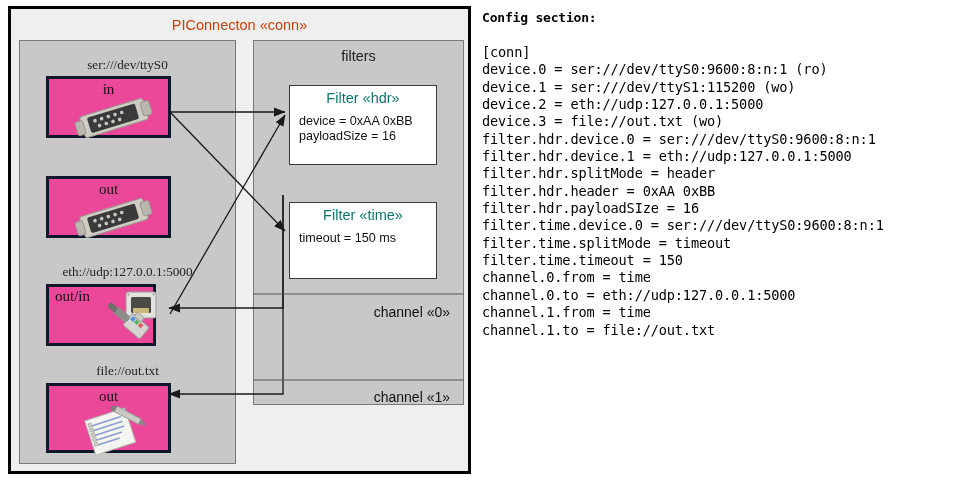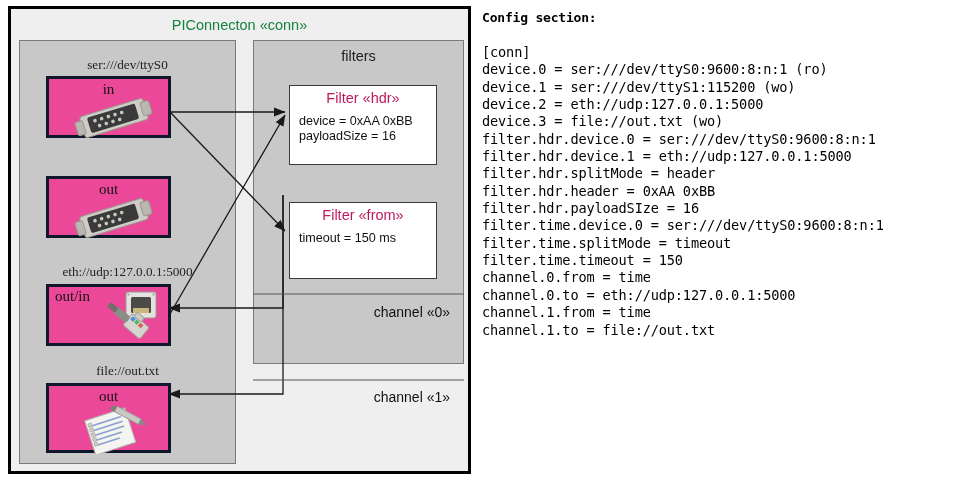--- a/index.html
+++ b/index.html
@@ -13,31 +13,31 @@
   }
   
   #diagram{
     position:absolute;left:8px;top:6px;width:463px;height:468px;
     background:#efefef;
     border:3px solid #000;
     box-sizing:border-box;
   }
   #diagram-title{
     position:absolute;left:0;top:8px;width:100%;
-    text-align:center;font-size:14.5px;color:#15803d;
+    text-align:center;font-size:14.5px;color:#c2410c;
   }
   .panel{
     position:absolute;
     background:#c8c8c8;
     border:1px solid #7a7a7a;
     box-sizing:border-box;
     box-shadow:0 0 0 0 transparent;
   }
   #devices-panel{left:8px;top:31px;width:217px;height:424px;font-family:Liberation Serif, serif;}
-  #filters-panel{left:242px;top:31px;width:211px;height:324px;}
+  #filters-panel{left:242px;top:31px;width:211px;height:365px;}
   #filters-title{
     position:absolute;left:0;top:7px;width:100%;
     text-align:center;font-size:14.5px;color:#222;
   }
   .dev-label{
     position:absolute;width:100%;text-align:center;
     font-size:13.2px;color:#222;left:0;
   }
   .dev-box{
     position:absolute;
@@ -51,21 +51,21 @@
   }
   .dev-dir.left{text-align:left;left:6px;width:auto;top:1px;}
   .icon-wrap{position:absolute;}
   
   .filter-card{
     position:absolute;background:#fff;border:1px solid #3a3a3a;
     box-sizing:border-box;
   }
   .filter-title{
     position:absolute;left:0;top:4px;width:100%;text-align:center;
-    font-size:14.5px;color:#be185d;
+    font-size:14.5px;color:#0f766e;
   }
   .filter-body{
     position:absolute;left:9px;top:28px;right:4px;
     font-size:12.6px;color:#111;line-height:15px;
   }
   .chan-label{
     position:absolute;font-size:14px;color:#111;text-align:right;
   }
   svg.overlay{
     position:absolute;left:0;top:0;width:463px;height:468px;
@@ -143,21 +143,21 @@
                 <circle cx="46" cy="24" r="1.8"></circle>
             </g>
             <rect x="2" y="14" width="8" height="14" rx="2" fill="#b9b7b0" stroke="#9b988f"></rect>
             <rect x="70" y="14" width="9" height="14" rx="2" fill="#b9b7b0" stroke="#9b988f"></rect>
           </g>
         </svg>
       </span>
     </div>
 
     <div class="dev-label" style="top:223px;">eth://udp:127.0.0.1:5000</div>
-    <div class="dev-box" style="left:26px;top:243px;width:125px;height:62px;">
+    <div class="dev-box" style="left:26px;top:243px;width:110px;height:62px;">
       <div class="dev-dir left">out/in</div>
       <span class="icon-wrap" style="left:58px;top:3px;">
         <svg width="64" height="58" viewBox="0 0 64 58">
           <rect x="19" y="2" width="30" height="26" rx="2" fill="#e3e2de" stroke="#9a9a95"></rect>
           <rect x="24" y="7" width="20" height="16" rx="1.5" fill="#4a4a46"></rect>
           <rect x="26" y="18" width="16" height="5" fill="#c9b87a"></rect>
           <circle cx="21.5" cy="4.5" r="1" fill="#9a9a95"></circle>
           <circle cx="46.5" cy="4.5" r="1" fill="#9a9a95"></circle>
           <g transform="rotate(40 28 36)">
             <rect x="18" y="28" width="22" height="15" rx="2" fill="#d6d5d0" stroke="#a2a19c"></rect>
@@ -209,21 +209,21 @@
 
     <div class="filter-card" style="left:35px;top:44px;width:148px;height:80px;">
       <div class="filter-title">Filter «hdr»</div>
       <div class="filter-body">
         <div>device = 0xAA 0xBB</div>
         <div>payloadSize = 16</div>
       </div>
     </div>
 
     <div class="filter-card" style="left:35px;top:161px;width:148px;height:77px;">
-      <div class="filter-title">Filter «from»</div>
+      <div class="filter-title">Filter «time»</div>
       <div class="filter-body">
         <div>timeout = 150 ms</div>
       </div>
     </div>
 
     <div class="chan-label" style="left:0;top:263px;width:196px;">channel «0»</div>
     <div class="chan-label" style="left:0;top:348px;width:196px;">channel «1»</div>
   </div>
 
   <svg class="overlay">

